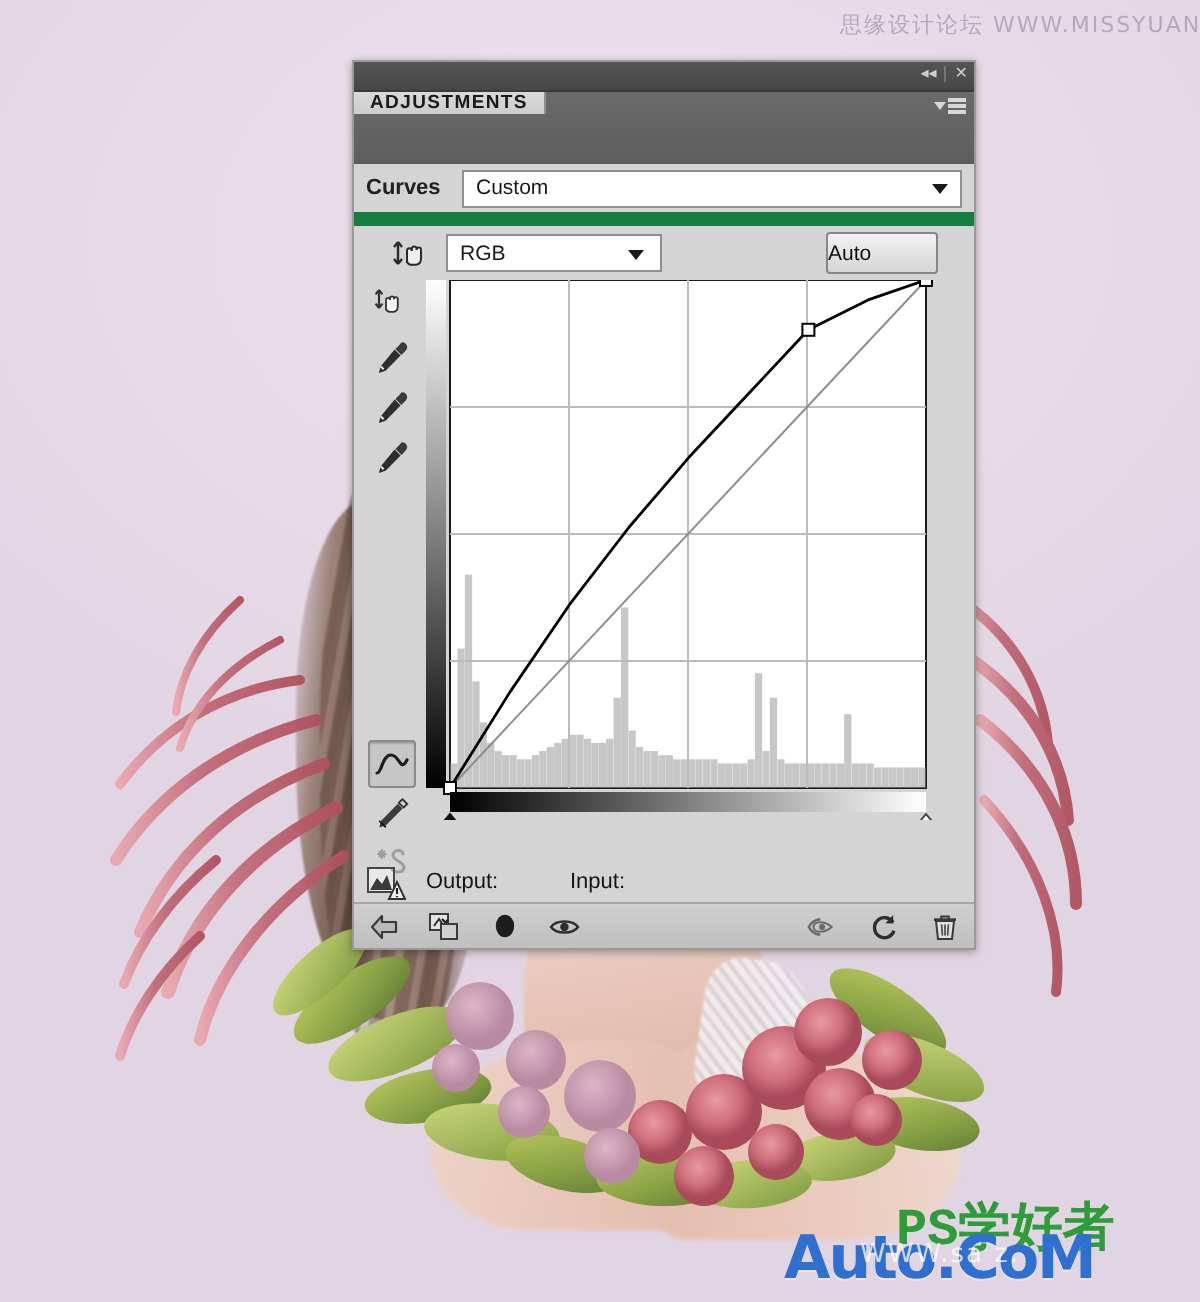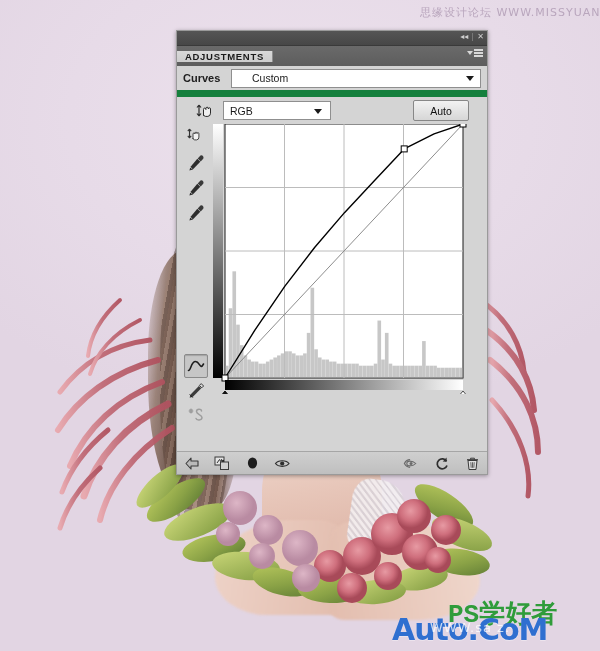--- a/index.html
+++ b/index.html
@@ -47,50 +47,50 @@
 
   
   #panel{position:absolute;left:176px;top:30px;width:310px;height:443px;
     background:#d4d4d4;border:1px solid #9a9a9a;
     box-shadow:0 1px 4px rgba(0,0,0,.35);}
   .titlebar{height:14px;background:linear-gradient(180deg,#555 0%,#474747 100%);
     position:relative;border-bottom:1px solid #3a3a3a;}
   .tb-btns{position:absolute;right:3px;top:1px;display:flex;gap:4px;align-items:center;}
   .tb-btns span{color:#cfcfcf;font-size:8px;line-height:10px;cursor:default;}
   .tb-sep{width:1px;height:8px;background:#777;}
-  .tabbar{height:20px;background:linear-gradient(180deg,#6a6a6a 0%,#5d5d5d 100%);
-    position:relative;display:flex;align-items:center;}
+  .tabbar{height:36px;background:linear-gradient(180deg,#6a6a6a 0%,#5d5d5d 100%);
+    position:relative;display:flex;align-items:flex-start;}
   .tab{background:linear-gradient(180deg,#d9d9d9,#cdcdcd);color:#1a1a1a;font-size:9.5px;
     font-weight:bold;letter-spacing:.7px;padding:0 8px;display:flex;align-items:center;
     border-right:1px solid #8e8e8e;}
   .tab-ghost{width:42px;background:linear-gradient(180deg,#8d8d8d,#7d7d7d);border-right:1px solid #6a6a6a;}
   .menu-btn{position:absolute;right:4px;top:3px;display:flex;align-items:center;gap:1px;}
   .menu-btn .arr{width:0;height:0;border-left:3px solid transparent;border-right:3px solid transparent;
     border-top:4px solid #d8d8d8;}
   .menu-btn .lines{display:flex;flex-direction:column;gap:1.5px;}
   .menu-btn .lines i{display:block;width:9px;height:1.5px;background:#d8d8d8;}
 
   .row-curves{height:24px;display:flex;align-items:center;padding:0 6px;gap:6px;
     border-bottom:7px solid #15803d;}
   .lbl-curves{font-size:11px;color:#202020;font-weight:bold;width:42px;}
   .sel{flex:1;height:17px;background:#fff;border:1px solid #8f8f8f;
-    display:flex;align-items:center;position:relative;padding-left:20px;
+    display:flex;align-items:center;position:relative;padding-left:6px;
     font-size:10.5px;color:#1a1a1a;}
   .sel .caret{position:absolute;right:6px;top:50%;margin-top:-2px;width:0;height:0;
     border-left:4.5px solid transparent;border-right:4.5px solid transparent;border-top:5px solid #1a1a1a;}
 
   .row-channel{height:27px;display:flex;align-items:center;padding:0 18px;gap:8px;}
   .taticon{width:20px;height:20px;display:flex;align-items:center;justify-content:center;}
   .sel-rgb{width:100px;height:17px;background:#fff;border:1px solid #8f8f8f;
     display:flex;align-items:center;position:relative;padding-left:6px;font-size:10.5px;color:#1a1a1a;}
   .sel-rgb .caret{position:absolute;right:8px;top:50%;margin-top:-2px;width:0;height:0;
     border-left:4.5px solid transparent;border-right:4.5px solid transparent;border-top:5px solid #1a1a1a;}
   .btn-auto{margin-left:auto;width:54px;height:19px;font-size:10.5px;color:#101010;
     background:linear-gradient(180deg,#f2f2f2,#d6d6d6);border:1px solid #878787;border-radius:2px;
-    display:flex;align-items:center;justify-content:center;}
+    display:flex;align-items:center;justify-content:flex-start;}
 
   .body-area{position:relative;height:290px;}
   .toolcol{position:absolute;left:4px;top:0;width:30px;display:flex;flex-direction:column;
     align-items:center;gap:0px;}
   .tool{width:24px;height:25px;display:flex;align-items:center;justify-content:center;}
   .tool.sel-tool{border:1px solid #8a8a8a;background:#c6c6c6;border-radius:2px;
     box-shadow:inset 0 1px 1px rgba(0,0,0,.18);width:22px;height:22px;}
 
   #graphbox{position:absolute;left:36px;top:0px;}
   .io-row{height:22px;display:flex;align-items:center;padding-left:6px;gap:0px;font-size:11px;color:#151515;}
@@ -391,20 +391,38 @@
             <rect x="188.20" y="21.90" width="6" height="6" fill="#fff" stroke="#000" stroke-width="1"></rect>
             <rect x="247.00" y="-3.00" width="6" height="6" fill="#fff" stroke="#000" stroke-width="1"></rect>
           </g>
           <rect x="12" y="256" width="238" height="10" fill="url(#rampH)"></rect>
           <path d="M7 273 L12 267 L17 273 Z" fill="#111" stroke="#111" stroke-width="1"></path>
           <path d="M245 273 L250 267 L255 273 Z" fill="#fff" stroke="#4a4a4a" stroke-width="1"></path>
         </svg>
     </div>
   </div>
 
+  <div class="io-row">
+    <div class="io-icon">
+      <svg width="20" height="17" viewBox="0 0 20 17">
+        <rect x="1" y="1" width="13" height="12" fill="#e8e8e8" stroke="#444" stroke-width="1"></rect>
+        <path d="M2 12 L5.5 6 L8 9 L10.5 4.5 L13 12 Z" fill="#3a3a3a"></path>
+        <path d="M11.5 16.5 L15.5 8 L19.5 16.5 Z" fill="#f2f2f2" stroke="#333" stroke-width="1"></path>
+        <path d="M15.5 11 L15.5 14 M15.5 15 L15.5 15.6" stroke="#222" stroke-width="1.1"></path>
+      </svg>
+    </div>
+    <div class="io-out">
+      <span>Output:</span>
+      <span></span>
+    </div>
+    <div class="io-in">
+      <span>Input:</span>
+      <span></span>
+    </div>
+  </div>
 
   <div class="panel-shadowline"></div>
 
   <div class="footer">
     <div class="ficon">
       <svg width="17" height="15" viewBox="0 0 17 15">
         <path d="M7 2 L2 7.5 L7 13 L7 10 L14 10 L14 5 L7 5 Z" fill="#b9b9b9" stroke="#3a3a3a" stroke-width="1.1" stroke-linejoin="round"></path>
       </svg>
     </div>
     <div class="ficon">

